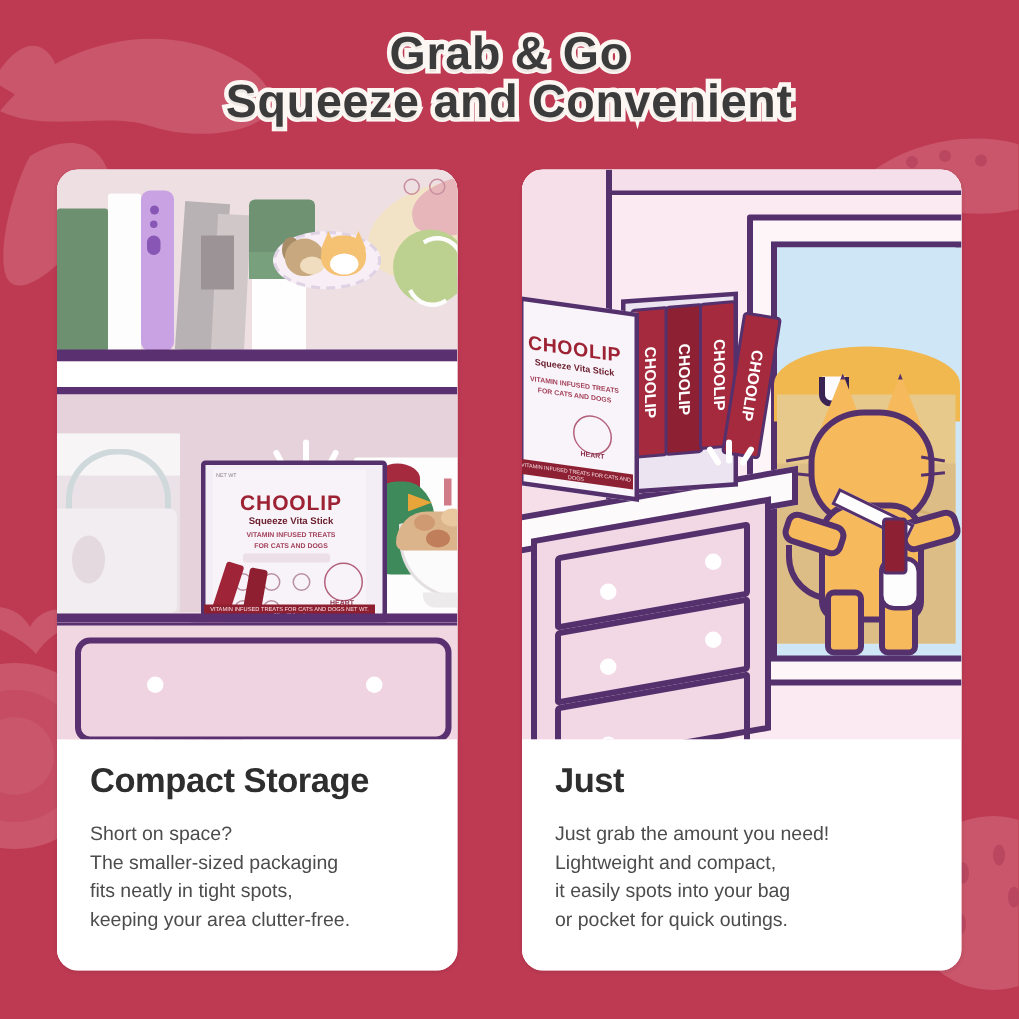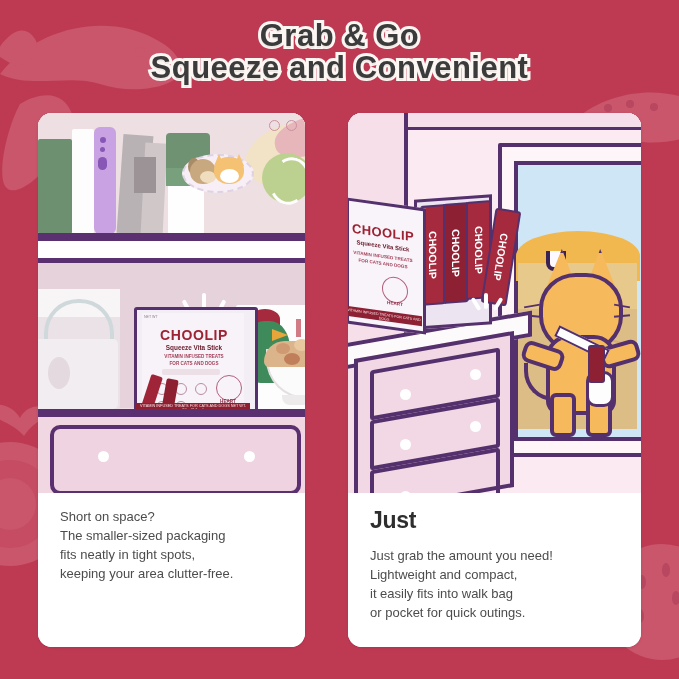--- a/index.html
+++ b/index.html
@@ -363,20 +363,21 @@
       <div class="saus sa3"></div>
 
       <div class="L-drawerTop"></div>
       <div class="L-drawer"></div>
       <div class="L-drawerface"></div>
       <div class="knob kn1"></div>
       <div class="knob kn2"></div>
     </div>
 
     <div class="txtbox">
+      <div class="c-title">Compact Storage</div>
       <div class="c-body">Short on space?
 The smaller-sized packaging
 fits neatly in tight spots,
 keeping your area clutter-free.</div>
     </div>
   </div>
 
   <div class="card" id="card-right">
     <div class="illus">
       <div class="R-bg"></div>
@@ -448,18 +449,18 @@
       <div class="rbox-badge"></div>
       <div class="rbox-heart">HEART</div>
       <div class="rbox-footer"></div>
       <div class="rbox-footer-t">VITAMIN INFUSED TREATS FOR CATS AND DOGS</div>
     </div>
 
     <div class="txtbox">
       <div class="c-title">Just</div>
       <div class="c-body">Just grab the amount you need!
 Lightweight and compact,
-it easily fits into walk bag
+it easily spots into your bag
 or pocket for quick outings.</div>
     </div>
   </div>
 
 </div>
 
 </body></html>

